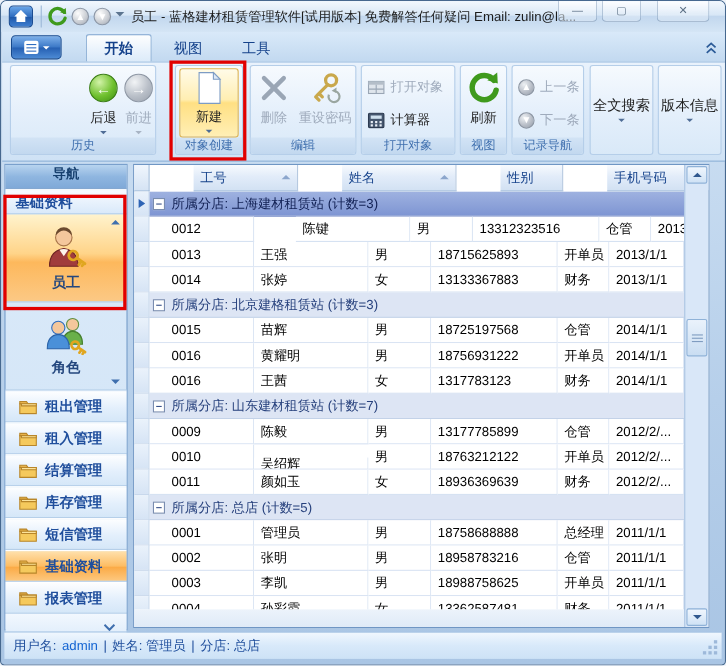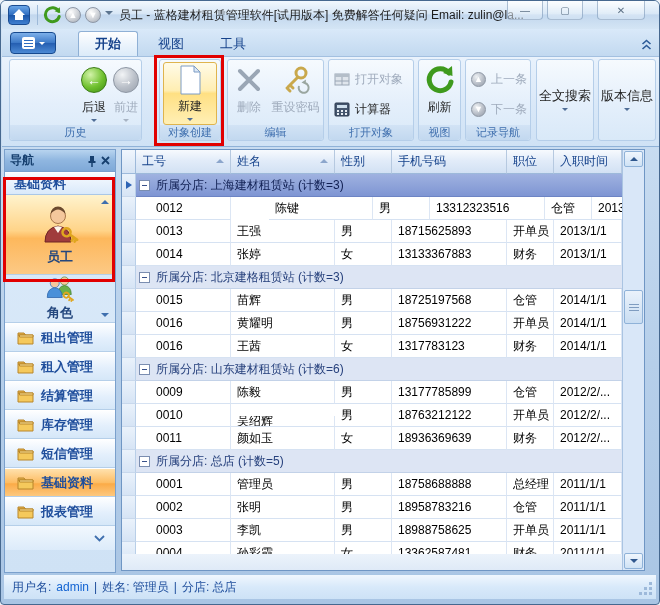--- a/index.html
+++ b/index.html
@@ -59,41 +59,41 @@
   .minicircle{width:15px;height:15px;border-radius:50%;color:#fff;font-size:9px;font-weight:bold;
     display:flex;align-items:center;justify-content:center;
     background:radial-gradient(circle at 35% 30%,#eef1f4,#b4bac4 60%,#959ea9);border:1px solid #8d96a3;}
   .fullbtn{position:absolute;left:2px;right:2px;top:2px;bottom:2px;display:flex;flex-direction:column;
     align-items:center;justify-content:center;font-size:13px;color:#1f1f1f;}
   .redbox{position:absolute;border:3px solid #e10000;z-index:40;pointer-events:none;}
   
   .sidebar{position:absolute;left:3px;top:148px;width:112px;height:424px;border:1px solid #7aa0cc;
     background:linear-gradient(#dcebfa,#cfe2f5);}
   .sb-header{height:22px;background:linear-gradient(#b8d4ef,#8fb6e0 50%,#7fa9d8);
-    display:flex;align-items:center;padding:0 5px;gap:4px;border-bottom:1px solid #7aa0cc;}
+    display:flex;align-items:center;padding:0 5px;gap:4px;border-bottom:1px solid #7aa0cc;flex-direction:column;}
   .sb-title{flex:1;font-size:12px;font-weight:bold;color:#17406f;}
   .sb-section{height:23px;background:linear-gradient(#f8fbff,#d9e9fa);border-bottom:1px solid #aac7e6;
     border-top:1px solid #fff;display:flex;align-items:center;padding:0 9px;font-size:13px;font-weight:bold;color:#1f4e9c;}
   .sb-big{position:relative;display:flex;flex-direction:column;align-items:center;justify-content:center;
     border-bottom:1px solid #b5cfe9;}
   .sb-big .blbl{font-size:13px;font-weight:bold;color:#24477e;margin-top:2px;}
   .sb-big.selected{background:linear-gradient(#fff3cd,#ffd489 45%,#fdb85c 55%,#fcc985);}
   .nav-arrow{position:absolute;right:6px;width:0;height:0;border:4.5px solid transparent;}
   .nav-arrow.up{top:5px;border-bottom-color:#3f6fae;border-top-width:0;}
   .nav-arrow.down{bottom:5px;border-top-color:#3f6fae;border-bottom-width:0;}
   .folder-item{height:29px;display:flex;align-items:center;gap:7px;padding:0 0 0 12px;
     background:linear-gradient(#fdfeff,#e3effc 55%,#d5e7f8);border-bottom:1px solid #b5cfe9;border-top:1px solid #fff;
     font-size:13px;font-weight:bold;color:#1f4e9c;}
   .folder-item.selected{background:linear-gradient(#ffe1ad,#fdbd64 50%,#fbab47 55%,#fdc87f);}
   .sb-footer{height:24px;background:linear-gradient(#f2f8fe,#dcebfa);display:flex;align-items:center;justify-content:flex-end;padding:0 10px;}
   
   .table-panel{position:absolute;left:120px;top:148px;width:524px;height:422px;border:1px solid #6f96c4;
     background:#fff;overflow:hidden;}
   .tbl-inner{position:absolute;left:0;top:0;right:22px;bottom:0;display:flex;flex-direction:column;}
-  .thead{display:flex;height:24px;flex:none;}
+  .thead{display:flex;height:24px;flex:none;gap:40px;}
   .corner{width:14px;flex:none;background:linear-gradient(#f0f6fd,#d5e3f4);border-right:1px solid #9db9da;border-bottom:1px solid #9db9da;}
   .hcell{position:relative;flex:none;display:flex;align-items:center;padding-left:6px;font-size:12px;color:#15428b;
     background:linear-gradient(#f7fafe,#e2ecf9 45%,#d2e1f3);border-right:1px solid #b6c9e0;border-bottom:1px solid #9db9da;}
   .sort-up{position:absolute;right:6px;top:9px;width:0;height:0;border:4px solid transparent;border-bottom-color:#8ca6cc;border-top-width:0;}
   .tbody{flex:none;height:380px;overflow:hidden;}
   .trow{display:flex;height:23px;}
   .ind{width:14px;flex:none;background:linear-gradient(#eaf2fb,#d6e4f5);border-right:1px solid #b9cfe8;
     border-bottom:1px solid #c8d8ec;display:flex;align-items:center;justify-content:center;}
   .ptr{width:0;height:0;border-left:6px solid #2e64b5;border-top:4px solid transparent;border-bottom:4px solid transparent;}
   .gcell{flex:1;display:flex;align-items:center;gap:6px;padding-left:3px;font-size:12px;color:#26407c;
@@ -326,21 +326,21 @@
         <path d="M11.5 10 a7.5 7.5 0 0 1 15 0 q-4 -4.5 -7.5 -4.5 q-3.5 0 -7.5 4.5" fill="#6b4a2f"></path>
         <path d="M6 38 Q6 24 19 22 Q32 24 32 38 Z" fill="#a03c3c" stroke="#6e2424"></path>
         <path d="M15 23 L19 29 L23 23 Q19 21.5 15 23" fill="#fdf6ec"></path>
         <g transform="rotate(35 30 30)">
           <circle cx="27" cy="30" r="4" fill="none" stroke="#e0a61f" stroke-width="2.6"></circle>
           <path d="M31 30 L40 30 M36 30 L36 34 M39 30 L39 33" stroke="#e0a61f" stroke-width="2.6" stroke-linecap="round"></path>
         </g>
       </svg>
       <span class="blbl">员工</span>
     </div>
-    <div class="sb-big" style="height:48px;">
+    <div class="sb-big" style="height:80px;">
       <svg width="40" height="36" viewBox="0 0 40 36">
         <circle cx="26" cy="8" r="5.5" fill="#f4c79c" stroke="#5f8f3f"></circle>
         <path d="M17 26 Q17 15 26 14 Q35 15 35 26 Z" fill="#69b04a" stroke="#478030"></path>
         <circle cx="13" cy="11" r="6" fill="#f4c79c" stroke="#2f6dc0"></circle>
         <path d="M3 30 Q3 18 13 17 Q23 18 23 30 Z" fill="#4a90d9" stroke="#2a62a8"></path>
         <g transform="rotate(35 30 28)">
           <circle cx="28" cy="28" r="3.4" fill="none" stroke="#e0a61f" stroke-width="2.4"></circle>
           <path d="M31.2 28 L39 28 M35 28 L35 31.4 M38 28 L38 30.6" stroke="#e0a61f" stroke-width="2.4" stroke-linecap="round"></path>
         </g>
       </svg>
@@ -511,21 +511,21 @@
             <div class="dcell" style="width: 115px;">1317783123</div>
             <div class="dcell" style="width: 47px;">财务</div>
             <div class="dcell" style="width: 68px;">2014/1/1</div>
           </div>
           <div class="trow">
             <div class="ind"></div>
             <div class="gcell">
               <span class="minusbox">
                 <i></i>
               </span>
-              <span>所属分店: 山东建材租赁站 (计数=6)</span>
+              <span>所属分店: 山东建材租赁站 (计数=7)</span>
             </div>
           </div>
           <div class="trow">
             <div class="ind"></div>
             <div class="dcell first" style="width: 95px;">0009</div>
             <div class="dcell" style="width: 104px;">陈毅</div>
             <div class="dcell" style="width: 57px;">男</div>
             <div class="dcell" style="width: 115px;">13177785899</div>
             <div class="dcell" style="width: 47px;">仓管</div>
             <div class="dcell" style="width: 68px;">2012/2/...</div>

